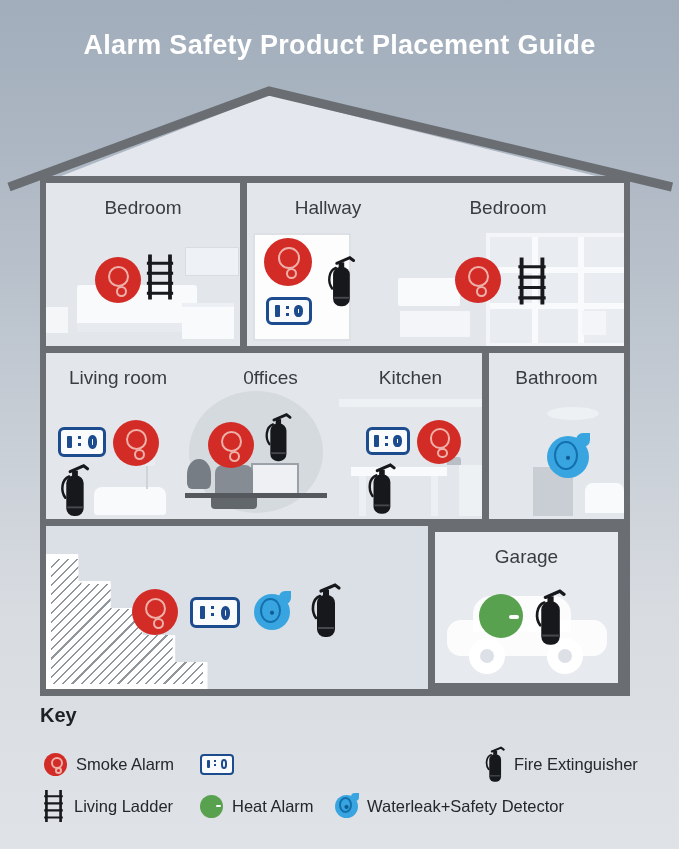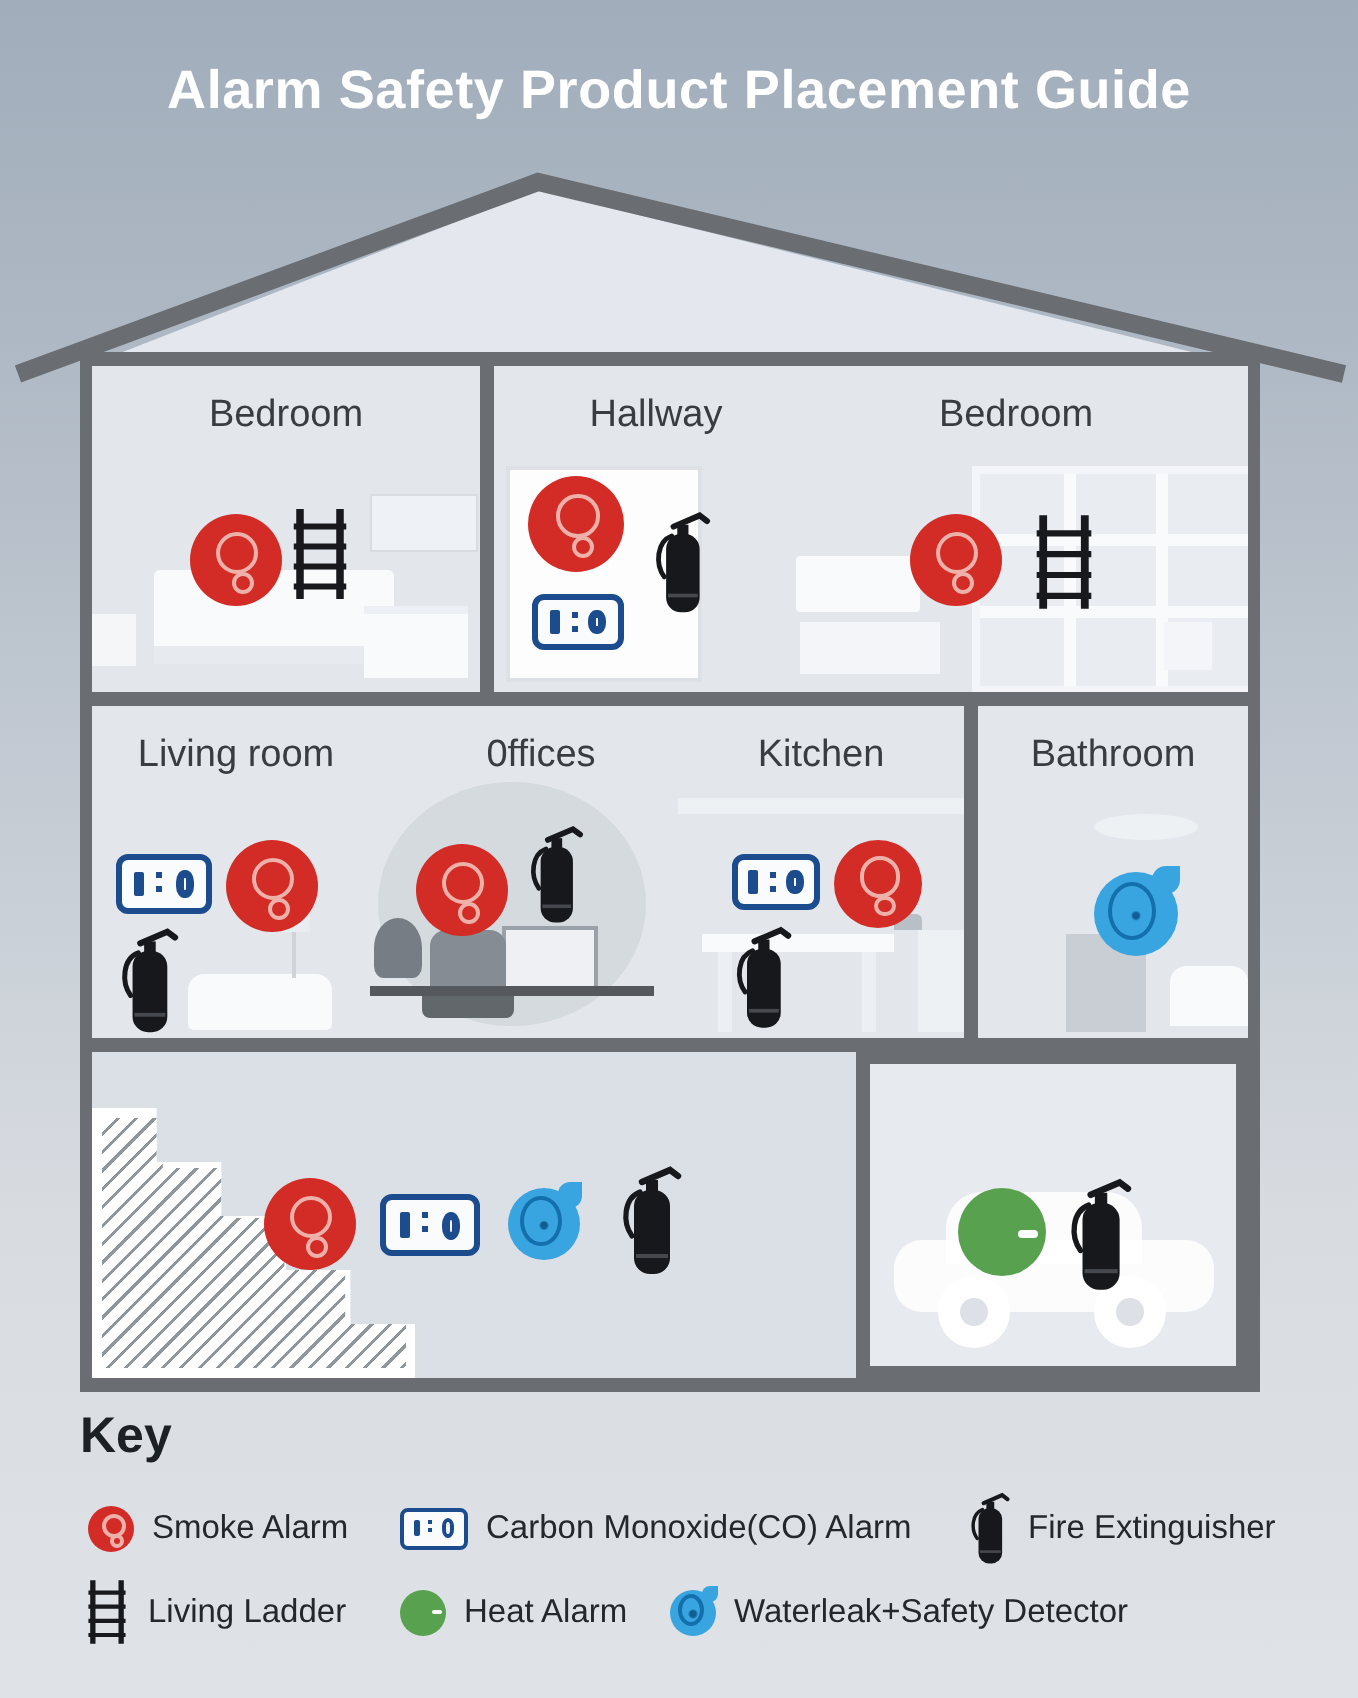--- a/index.html
+++ b/index.html
@@ -55,21 +55,21 @@
   
   .stairs-white,.stairs-hatch{
     clip-path:polygon(0 0,19% 0,19% 20%,38% 20%,38% 40%,57% 40%,57% 60%,76% 60%,76% 80%,95% 80%,95% 100%,0 100%);
   }
   .stairs-white{background:#ffffff;}
   .stairs-hatch{position:absolute;inset:5px;
     background:#ffffff repeating-linear-gradient(135deg,transparent 0 5px,#8f969c 5px 6.5px);}
   
   .garage-inner{position:absolute;inset:0;border:6px solid #6a6e72;background:#e7eaef;box-sizing:border-box;}
   
-  .key-title{position:absolute;left:40px;top:704px;font-size:25px;font-weight:bold;color:#1c2126;}
+  .key-title{position:absolute;left:40px;top:704px;font-size:20px;font-weight:bold;color:#1c2126;}
   .key-item{position:absolute;display:flex;align-items:center;gap:9px;height:44px;justify-content:flex-end;}
   .key-item .ic{position:relative;flex:0 0 auto;}
   .key-item .smoke,.key-item .heat,.key-item .leak,.key-item .co{position:relative;}
   .key-label{font-size:16.5px;color:#23282d;white-space:nowrap;}
   .car{position:absolute;inset:0;}
 </style>
 </head>
 <body>
 
 <div id="app">
@@ -236,20 +236,21 @@
     <div class="room" style="left:389px;top:350px;width:195px;height:163px;background:#dbe0e6">
       <div class="garage-inner">
         <div class="car">
           <div class="abs" style="left:38px;top:64px;width:98px;height:36px;background:rgba(255,255,255,.85);border-radius:18px 18px 0 0"></div>
           <div class="abs" style="left:12px;top:88px;width:160px;height:36px;background:rgba(255,255,255,.85);border-radius:14px"></div>
           <div class="abs" style="left:34px;top:106px;width:36px;height:36px;background:#ffffff;border-radius:50%"></div>
           <div class="abs" style="left:45px;top:117px;width:14px;height:14px;background:#dde1e7;border-radius:50%"></div>
           <div class="abs" style="left:112px;top:106px;width:36px;height:36px;background:#ffffff;border-radius:50%"></div>
           <div class="abs" style="left:123px;top:117px;width:14px;height:14px;background:#dde1e7;border-radius:50%"></div>
         </div>
+        <div class="room-label">Garage</div>
         <div class="heat" style="left:44px;top:62px;width:44px;height:44px"></div>
         <svg class="abs" style="left:98px;top:54px" width="33" height="62" viewBox="0 0 32 58">
             <rect x="8" y="14" width="18" height="42" rx="8" fill="#17181b"></rect>
             <rect x="9" y="46" width="16" height="2" fill="#45484d"></rect>
             <rect x="14" y="9" width="6" height="6" fill="#17181b"></rect>
             <path d="M12 10 L26 4 l4 3" stroke="#17181b" stroke-width="3.2" fill="none" stroke-linecap="round"></path>
             <path d="M11 15 C3 18 2 30 7 37" stroke="#17181b" stroke-width="2.6" fill="none" stroke-linecap="round"></path>
           </svg>
       </div>
     </div>
@@ -262,21 +263,20 @@
     <div class="key-item" style="left:44px;top:742px">
       <div class="smoke ic" style="width:23px;height:23px"></div>
       <span class="key-label">Smoke Alarm</span>
     </div>
     <div class="key-item" style="left:200px;top:742px">
       <div class="co sm ic" style="width:34px;height:21px">
           <span class="co-bar"></span>
           <span class="co-dots"></span>
           <span class="co-zero"></span>
         </div>
-      <span class="key-label">Carbon Monoxide(CO) Alarm</span>
     </div>
     <div class="key-item" style="left:484px;top:742px">
       <svg class="ic" width="21" height="40" viewBox="0 0 32 58">
           <rect x="8" y="14" width="18" height="42" rx="8" fill="#17181b"></rect>
           <rect x="9" y="46" width="16" height="2" fill="#45484d"></rect>
           <rect x="14" y="9" width="6" height="6" fill="#17181b"></rect>
           <path d="M12 10 L26 4 l4 3" stroke="#17181b" stroke-width="3.2" fill="none" stroke-linecap="round"></path>
           <path d="M11 15 C3 18 2 30 7 37" stroke="#17181b" stroke-width="2.6" fill="none" stroke-linecap="round"></path>
         </svg>
       <span class="key-label">Fire Extinguisher</span>

